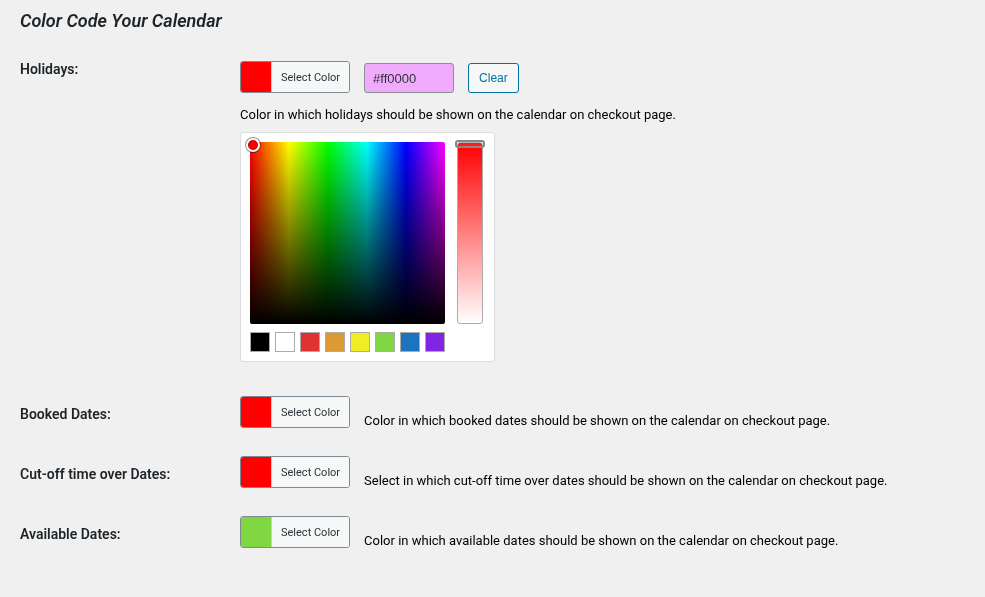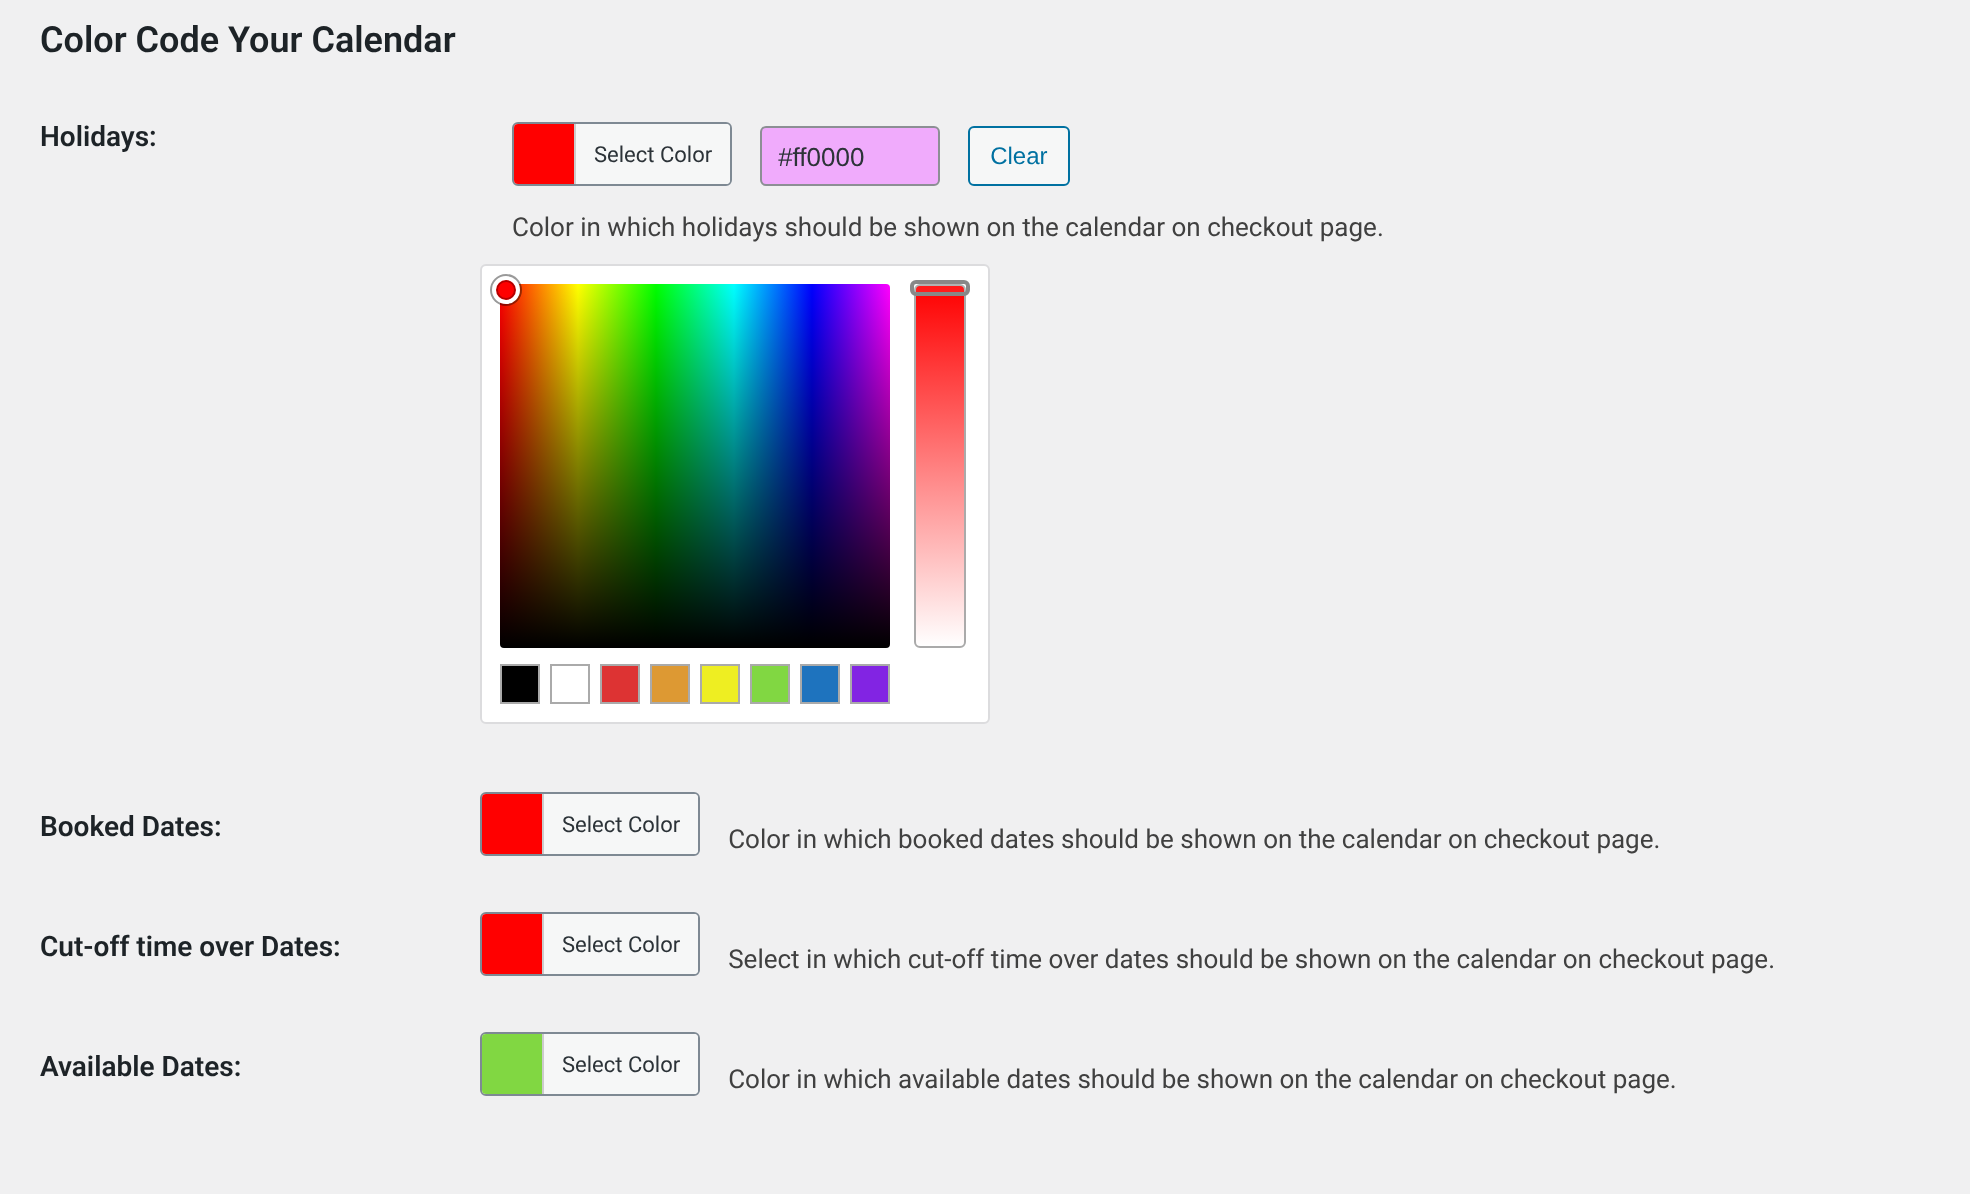--- a/index.html
+++ b/index.html
@@ -9,27 +9,28 @@
       padding: 10px 20px 20px 20px;
       font-size: 13px;
       color: #1d2327;
       width: 985px;
     }
     h2 {
       font-size: 18px;
       font-weight: 600;
       margin-bottom: 20px;
       color: #1d2327;
+      font-style: italic;
     }
     .form-row {
       display: flex;
       align-items: flex-start;
       margin-bottom: 28px;
     }
-    .form-row.tight { margin-bottom: 10px; gap: 16px; }
+    .form-row.tight { margin-bottom: 10px; }
     .label-col {
       width: 220px;
       flex-shrink: 0;
       padding-top: 10px;
     }
     .label-col label {
       font-weight: 600;
       font-size: 14px;
       color: #1d2327;
     }
@@ -81,21 +82,21 @@
       border: 1px solid #0071a1;
       border-radius: 3px;
       background: #f6f7f7;
       color: #0071a1;
       font-size: 12px;
       cursor: pointer;
       margin-top: 12px;
     }
     .description {
       font-size: 13px;
-      color: #404040;
+      color: #000000;
     }
     .iris-picker {
       margin-left: 220px;
       width: 255px;
       padding: 9px;
       background: #fff;
       border: 1px solid #dcdcde;
       border-radius: 3px;
       margin-bottom: 34px;
     }

